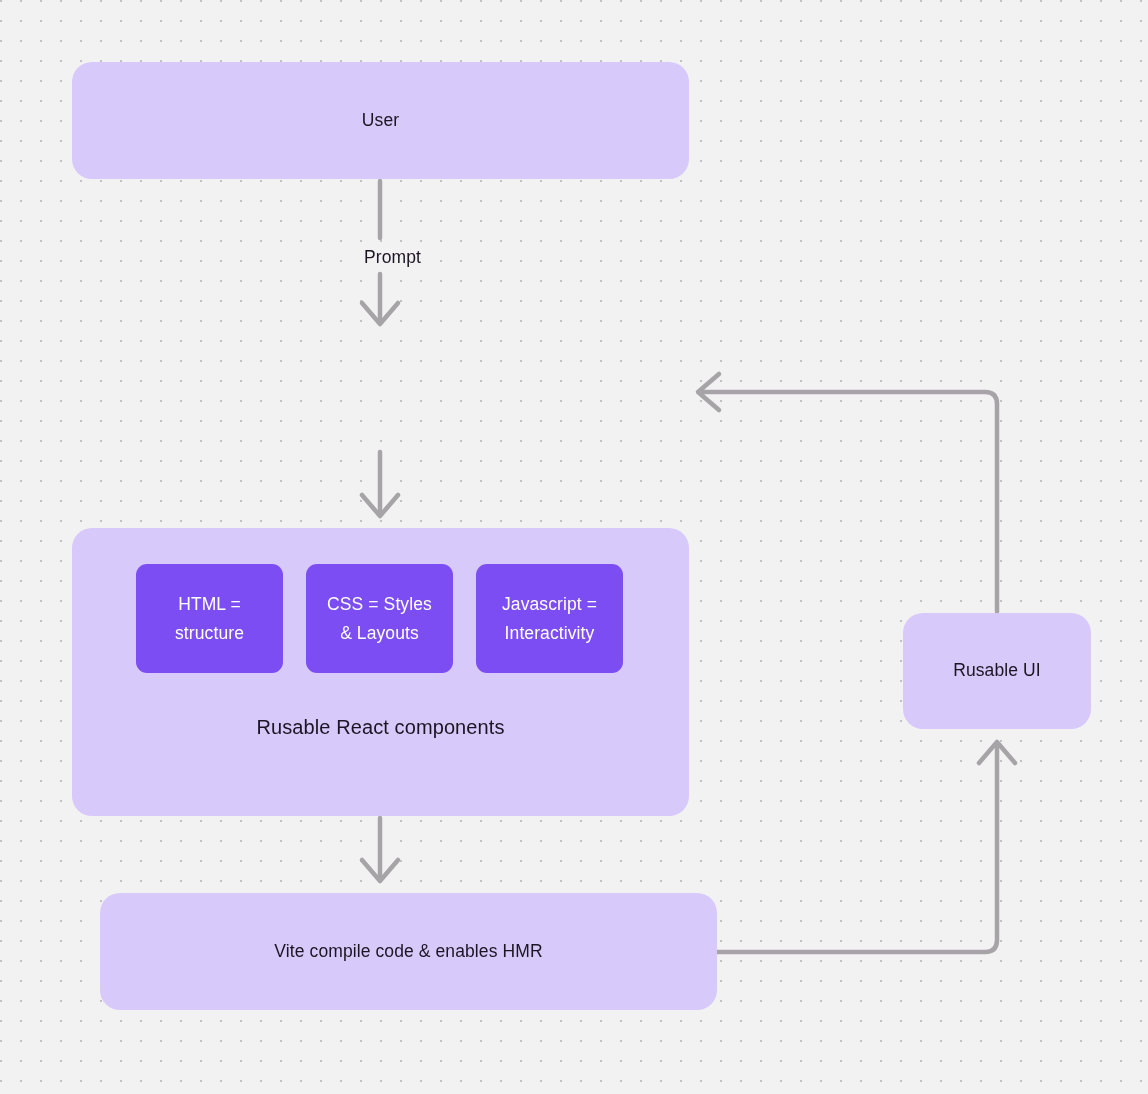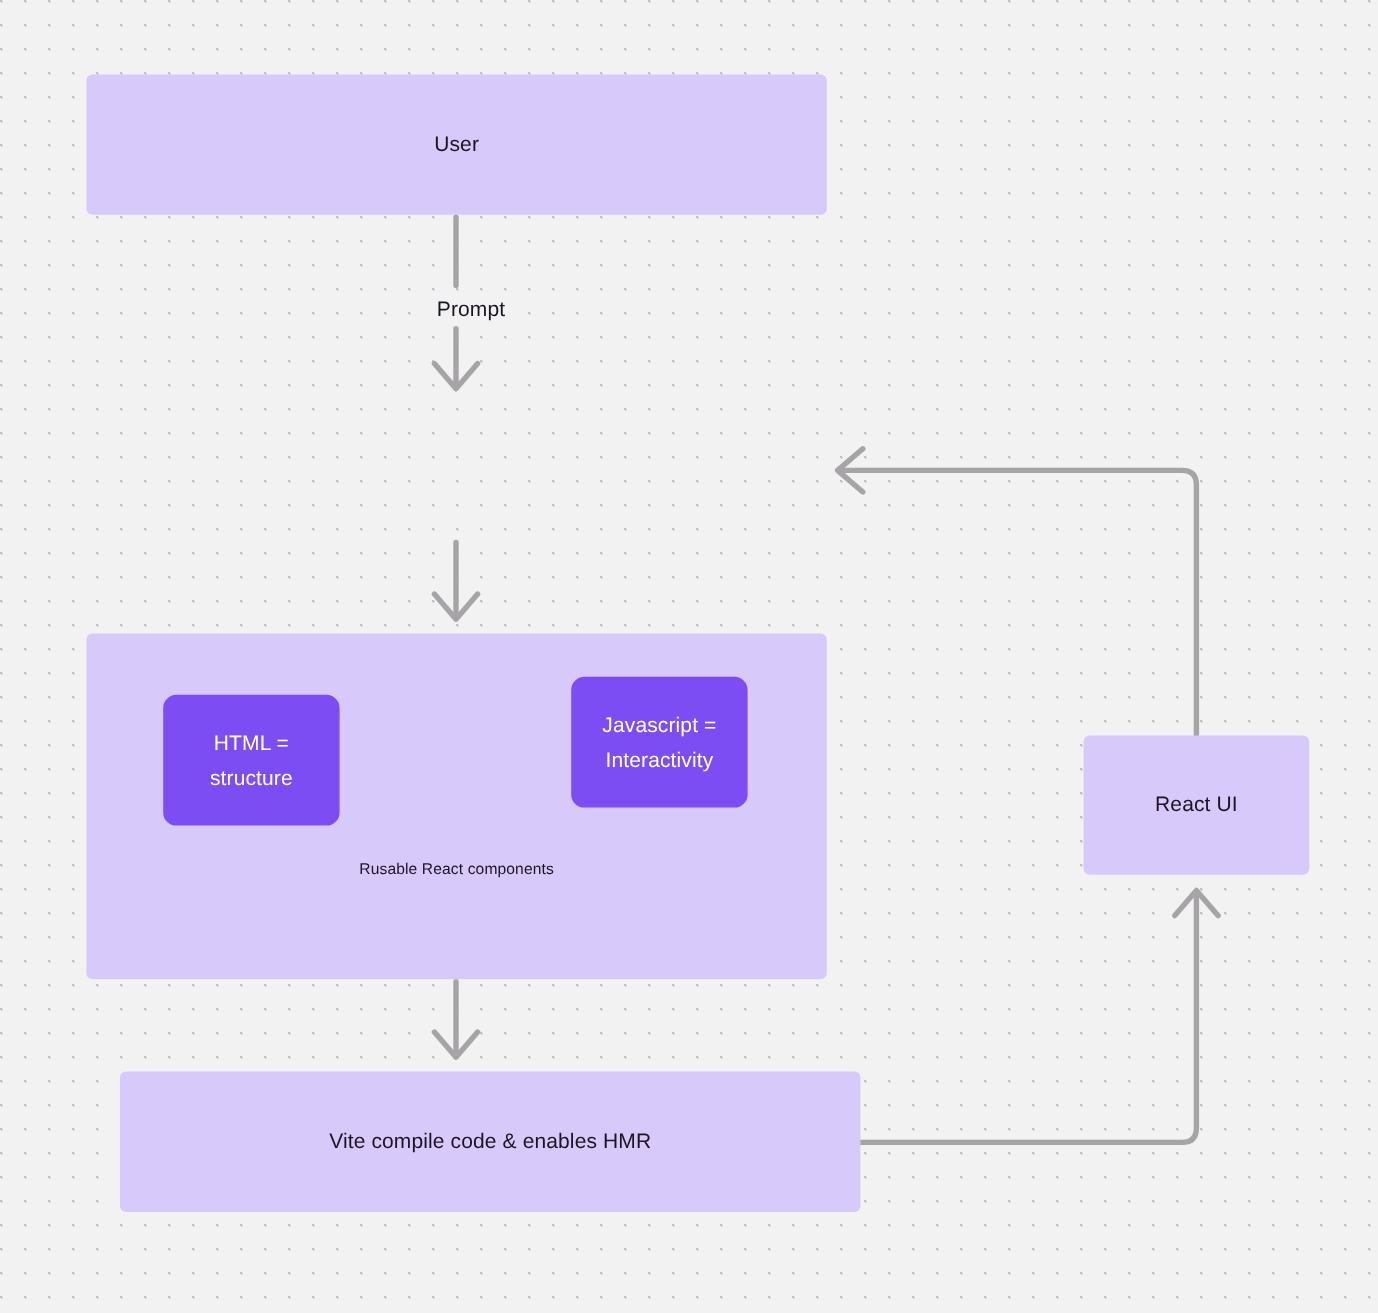--- a/index.html
+++ b/index.html
@@ -19,21 +19,21 @@
     height: 1094px;
     background-color: #f3f2f3;
     background-image: radial-gradient(circle at 1px 1px, #c3bfc6 1.1px, transparent 1.2px);
     background-size: 20px 20px;
     background-position: 0px 0px;
     overflow: hidden;
   }
   .node {
     position: absolute;
     background-color: #d7c9fa;
-    border-radius: 5px;
+    border-radius: 20px;
     display: flex;
     align-items: center;
     justify-content: center;
     box-sizing: border-box;
   }
   .node-label {
     font-size: 17.5px;
     color: #1c1523;
     letter-spacing: 0.1px;
     text-align: center;
@@ -84,21 +84,21 @@
   }
   .subnode-label {
     font-size: 17.5px;
     color: #ffffff;
     text-align: center;
     line-height: 1.65;
     letter-spacing: 0.1px;
   }
   #sub-html {
     left: 64px;
-    top: 51px;
+    top: 36px;
     width: 147px;
     height: 109px;
   }
   #sub-css {
     left: 234px;
     top: 36px;
     width: 147px;
     height: 109px;
   }
   #sub-js {
@@ -106,21 +106,21 @@
     top: 36px;
     width: 147px;
     height: 109px;
   }
   #components-caption {
     position: absolute;
     left: 0;
     top: 188px;
     width: 617px;
     text-align: center;
-    font-size: 13px;
+    font-size: 20px;
     color: #1c1523;
     letter-spacing: 0.1px;
   }
   
   #edges {
     position: absolute;
     left: 0;
     top: 0;
     width: 1148px;
     height: 1094px;
@@ -173,32 +173,38 @@
   <div class="node" id="node-user">
     <span class="node-label">User</span>
   </div>
 
 
   <div class="node" id="node-components">
     <div class="subnode" id="sub-html">
       <span class="subnode-label">
         <span>HTML =</span><br>
         <span>structure</span>
+      </span>
+    </div>
+    <div class="subnode" id="sub-css">
+      <span class="subnode-label">
+        <span>CSS = Styles</span><br>
+        <span>&amp; Layouts</span>
       </span>
     </div>
     <div class="subnode" id="sub-js">
       <span class="subnode-label">
         <span>Javascript =</span><br>
         <span>Interactivity</span>
       </span>
     </div>
     <div id="components-caption">Rusable React components</div>
   </div>
 
   <div class="node" id="node-vite">
     <span class="node-label">Vite compile code &amp; enables HMR</span>
   </div>
 
   <div class="node" id="node-render">
-    <span class="node-label">React UI</span>
+    <span class="node-label">Rusable UI</span>
   </div>
 
 </div>
 
 </body></html>

